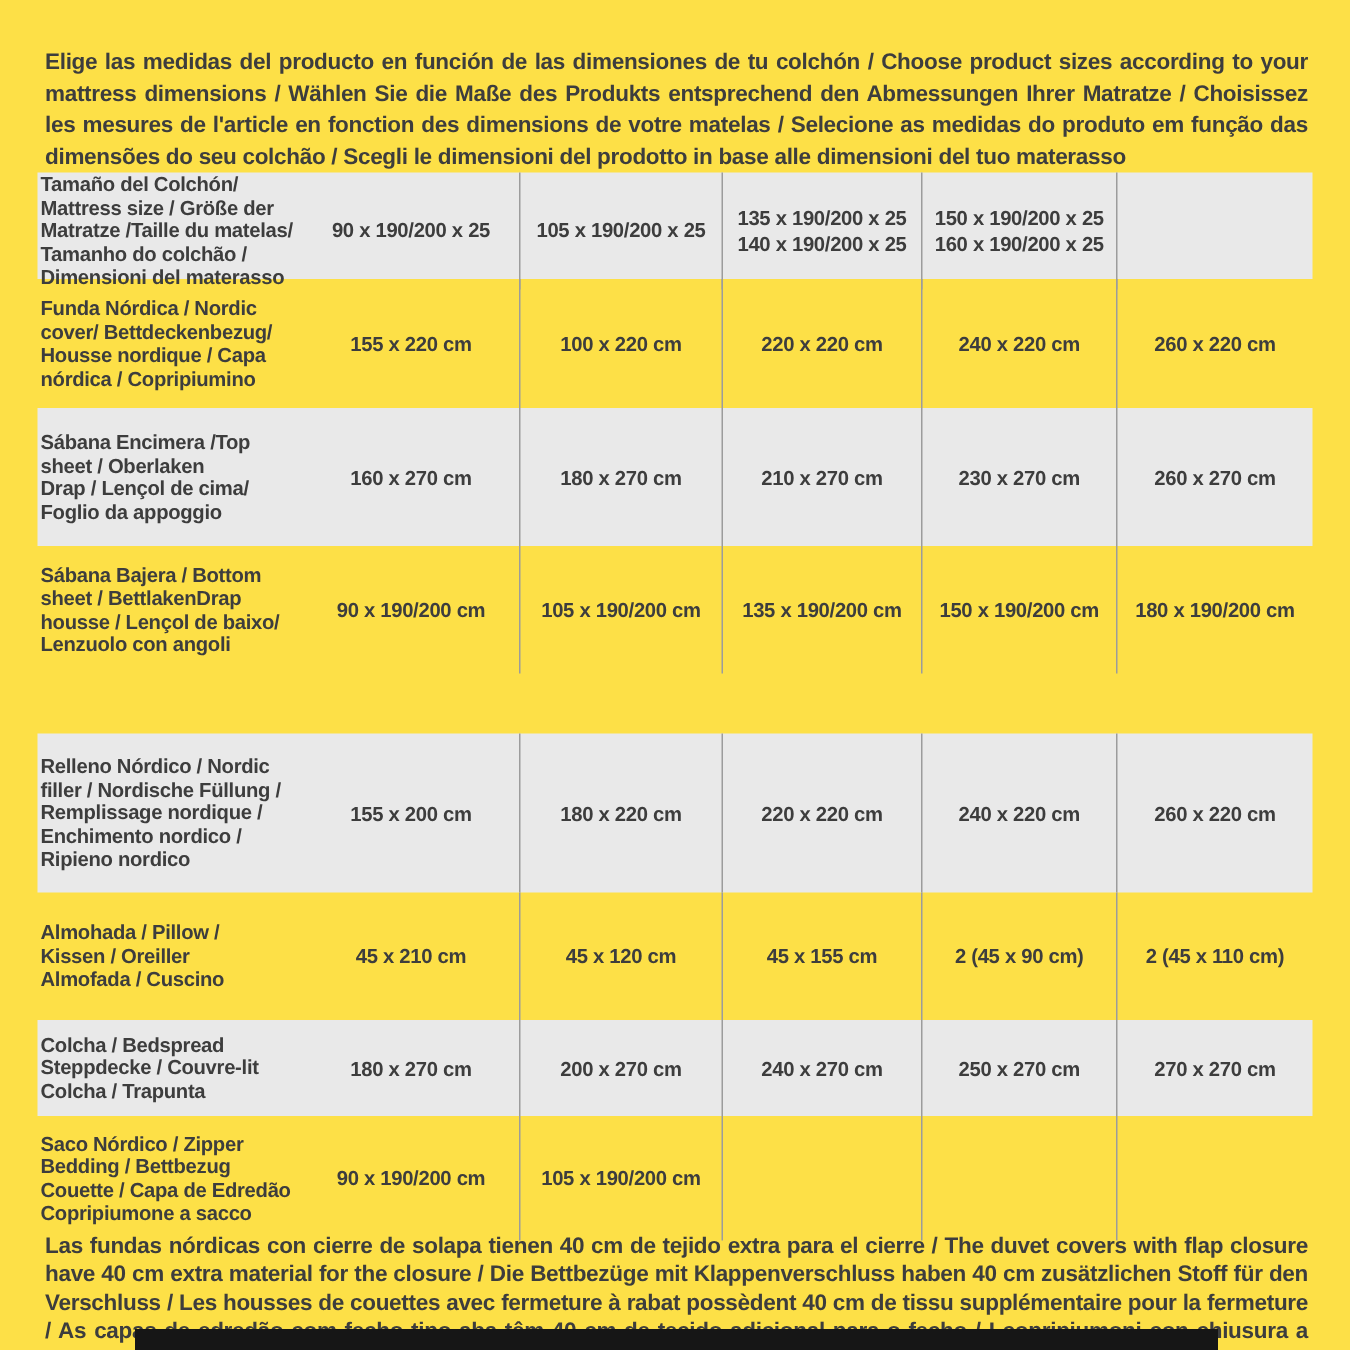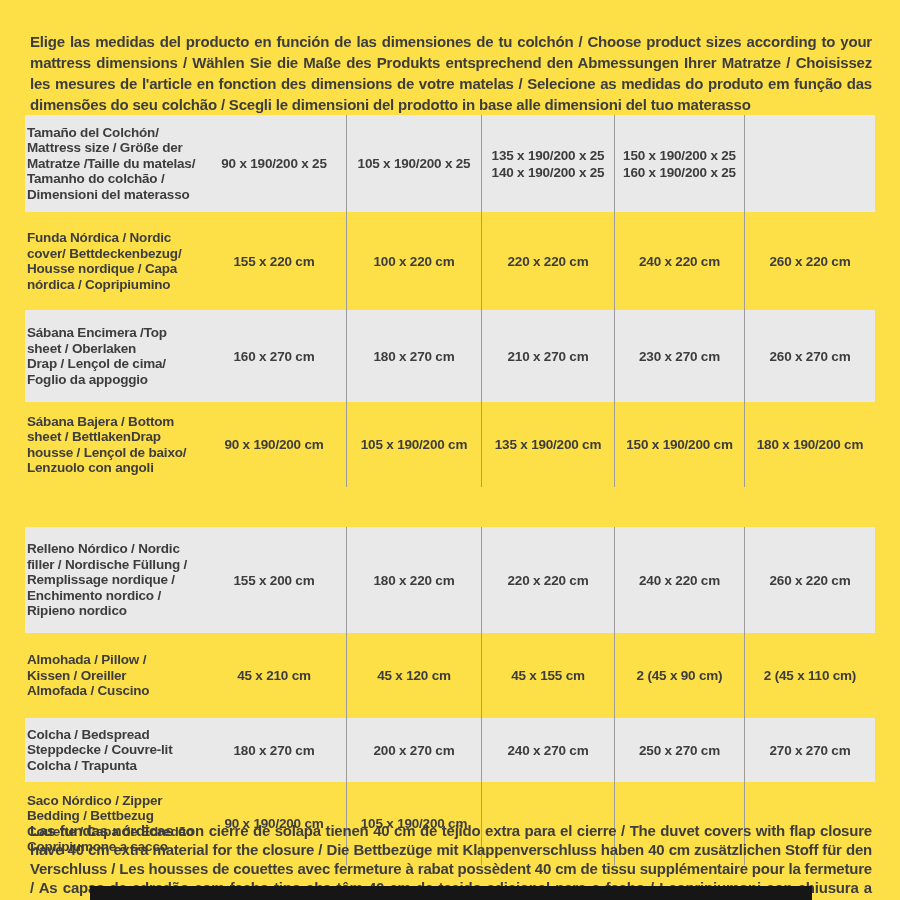--- a/index.html
+++ b/index.html
@@ -8,22 +8,22 @@
 
   .intro{
     position:absolute;top:16px;left:30px;width:842px;
     font-size:15px;font-weight:700;line-height:21px;
     text-align:justify;letter-spacing:-0.2px;color:var(--text,#3d3d3d);
   }
 
   .sizes-table{position:absolute;top:115px;left:25px;width:850px;}
   .row{display:grid;grid-template-columns:177px 145px 135px 133px 130px 130px;}
   .row.stripe{background:var(--stripe,#e9e9e9);}
-  .r0{height:97px;}
-  .r1{height:98px;}
+  .r0{height:71px;}
+  .r1{height:86px;}
   .r2{height:92px;}
   .r3{height:85px;}
   .r4{height:106px;margin-top:40px;}
   .r5{height:85px;}
   .r6{height:64px;}
   .r7{height:83px;}
 
   .cell{
     display:flex;align-items:center;justify-content:center;
     font-size:13.5px;font-weight:700;letter-spacing:-0.2px;

